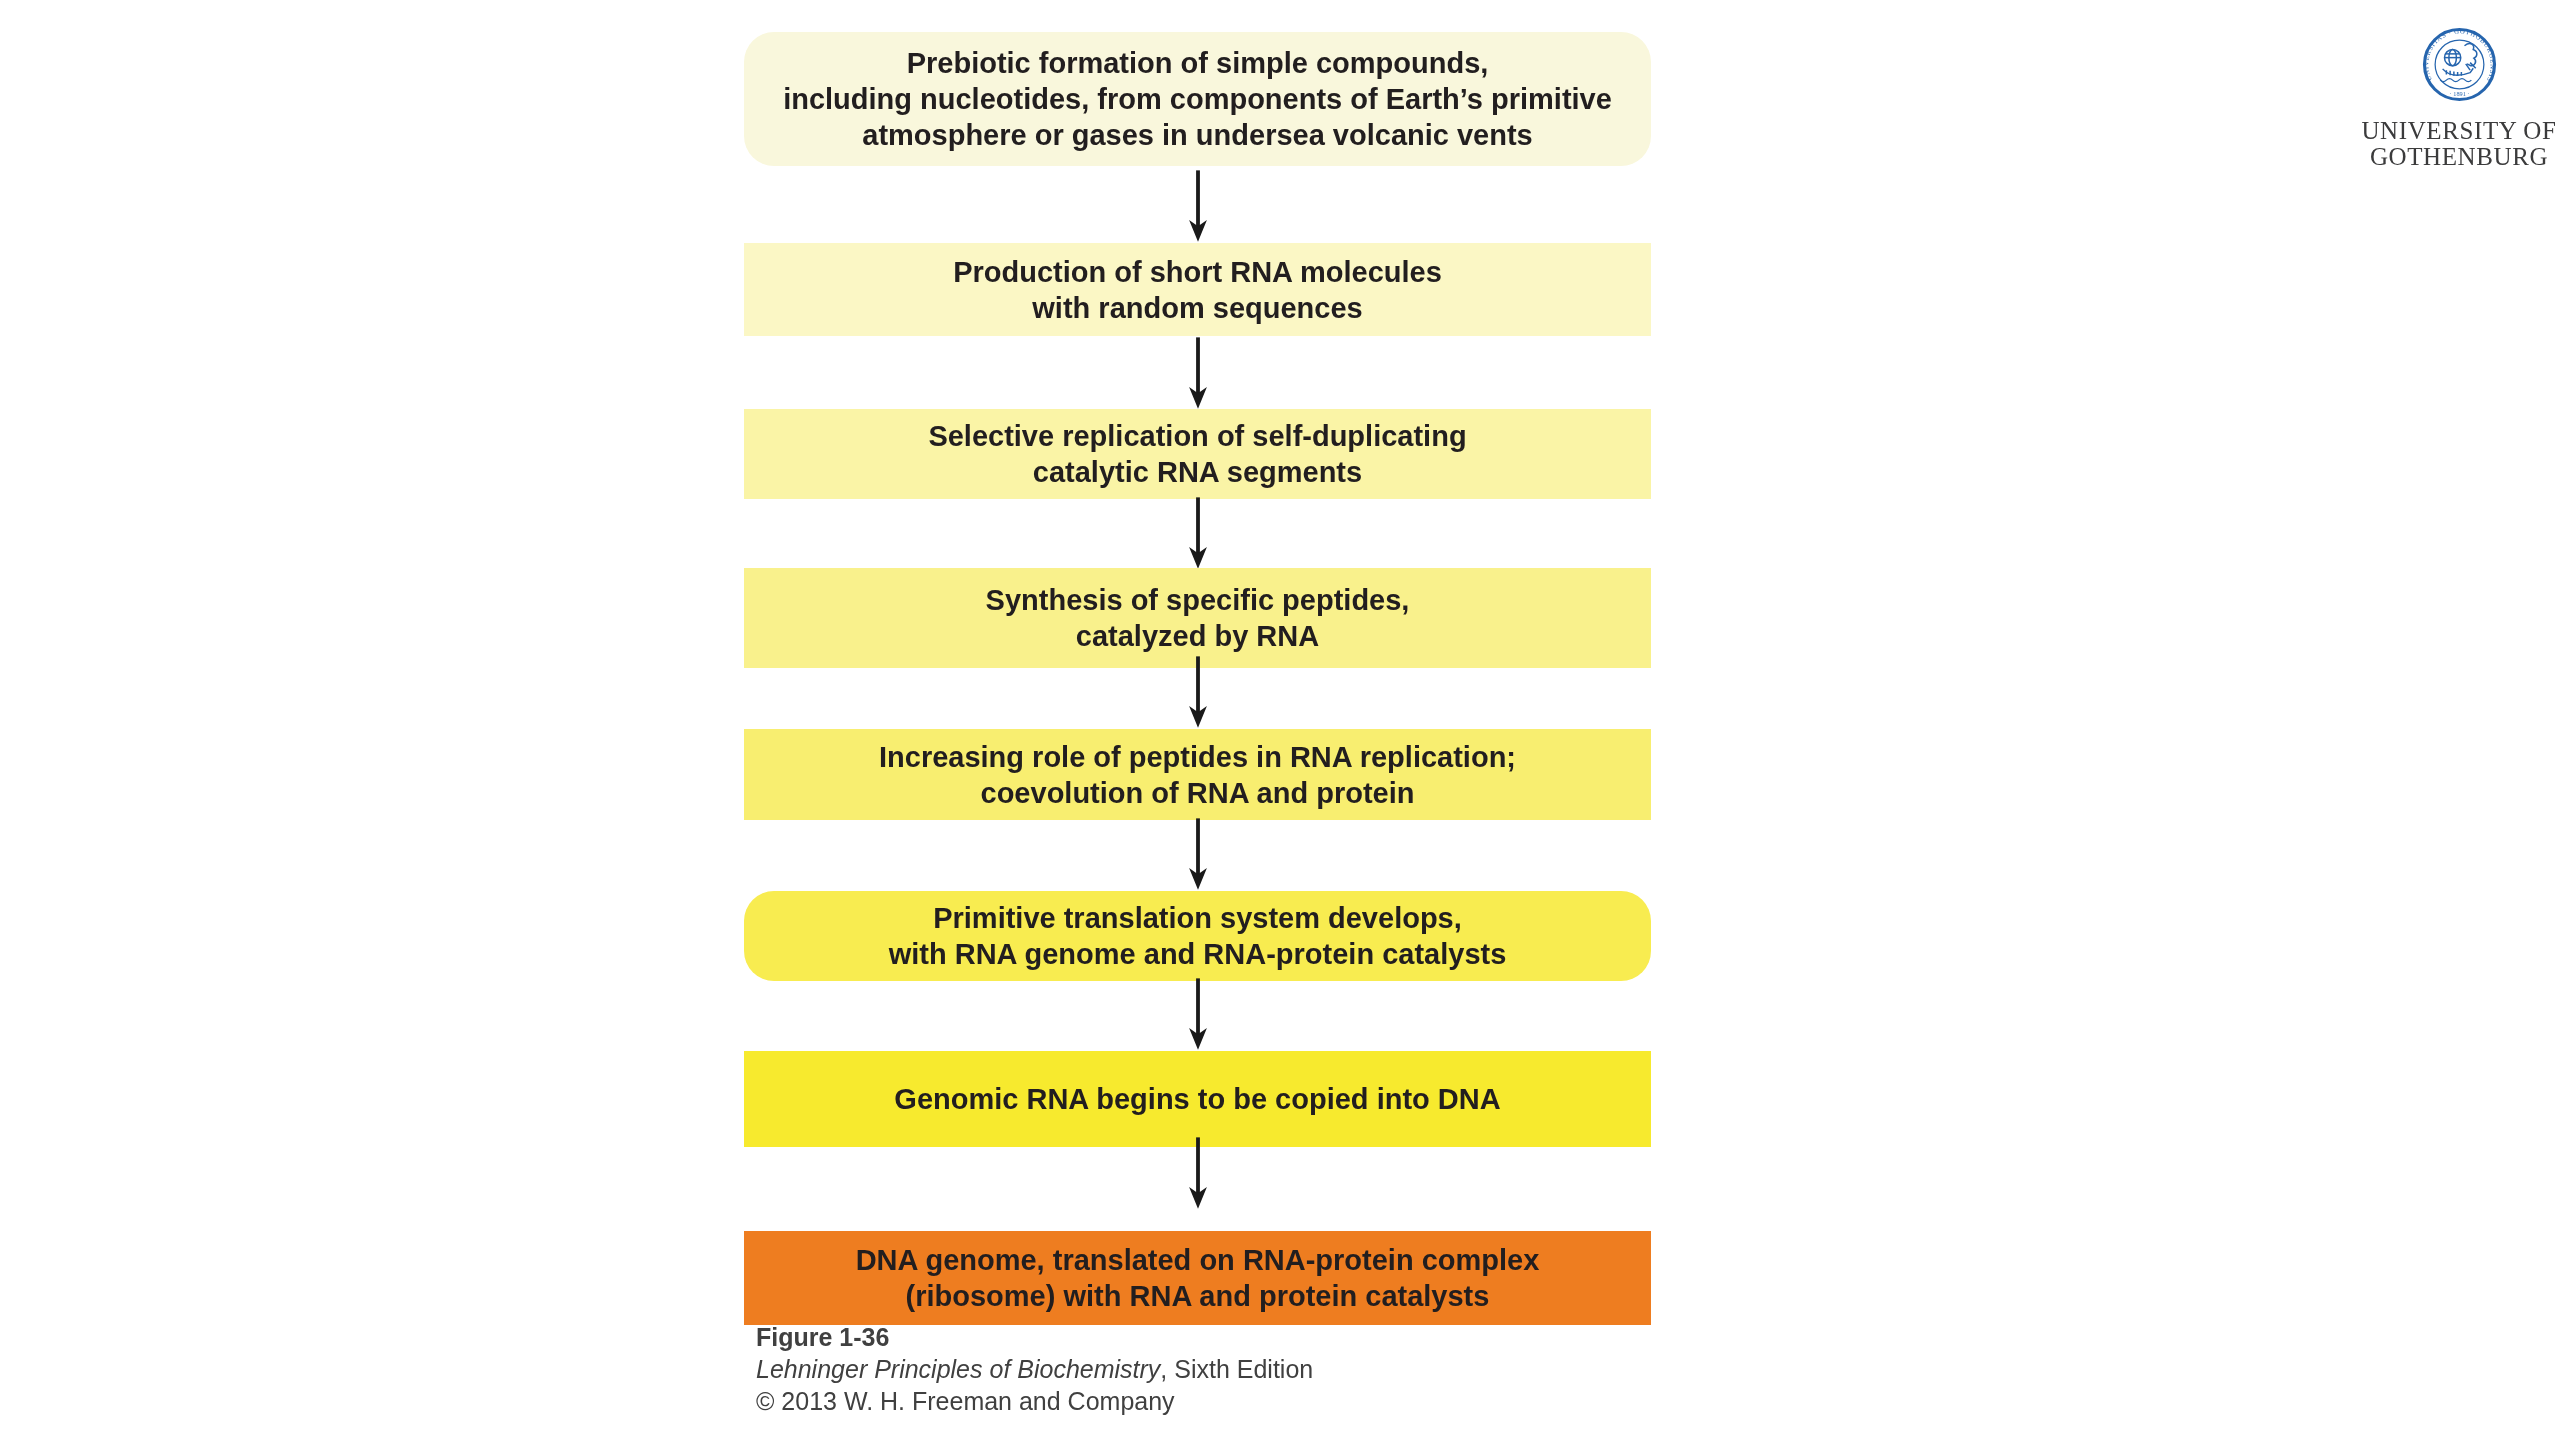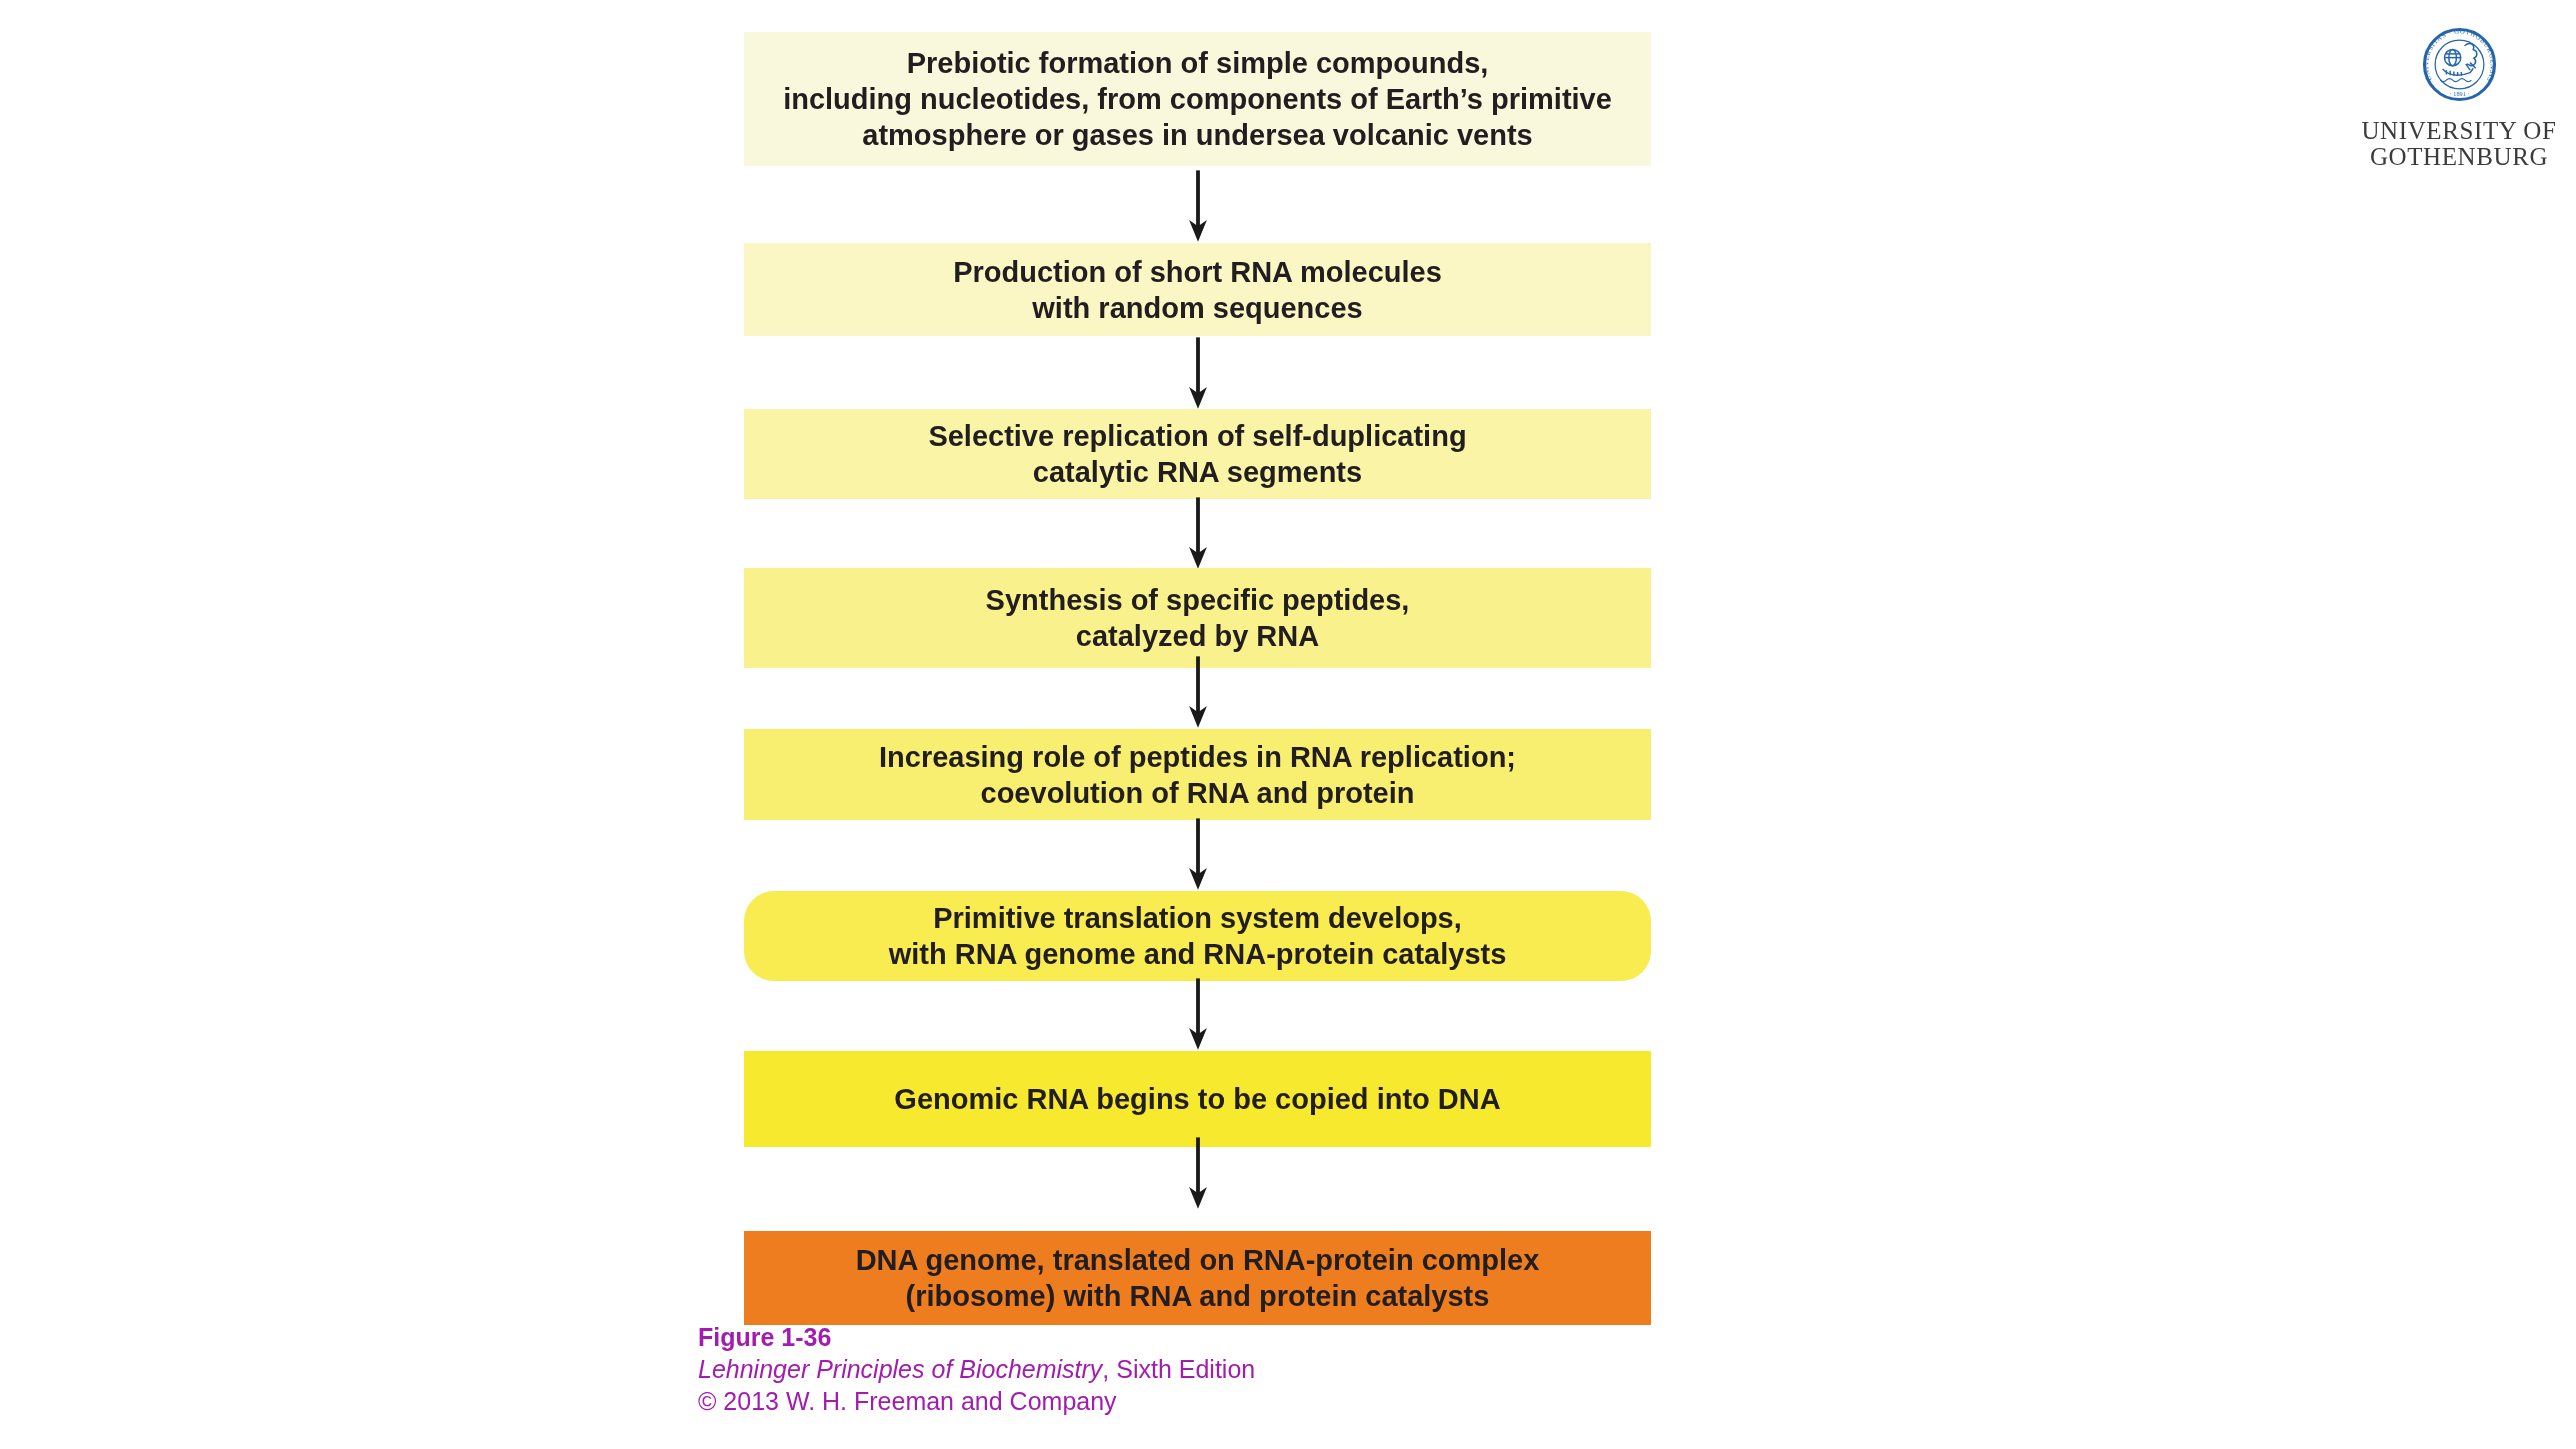--- a/index.html
+++ b/index.html
@@ -50,25 +50,25 @@
   .arr-1 { top: 170px; }
   .arr-2 { top: 337px; }
   .arr-3 { top: 497px; }
   .arr-4 { top: 656px; }
   .arr-5 { top: 818px; }
   .arr-6 { top: 978px; }
   .arr-7 { top: 1137px; }
   
   .caption {
     position: absolute;
-    left: 698px;
+    left: 756px;
     top: 1321px;
     font-size: 25px;
     line-height: 32px;
-    color: #a21caf;
+    color: #404040;
   }
   .caption .fig-label { font-weight: bold; }
   .caption .book-title { font-style: italic; }
   
   .logo {
     position: absolute;
     left: 2330px;
     top: 27px;
     width: 258px;
     text-align: center;
@@ -85,21 +85,21 @@
     line-height: 26.4px;
     letter-spacing: 0.6px;
     color: #3B3B3C;
   }
 </style>
 </head>
 <body>
 
 <div class="canvas">
 
-  <div class="flow-box box-1" style="background-color: rgb(249, 247, 220);">Prebiotic formation of simple compounds,
+  <div class="flow-box box-1" style="background-color: rgb(249, 247, 220); border-radius: 30px;">Prebiotic formation of simple compounds,
 including nucleotides, from components of Earth’s primitive
 atmosphere or gases in undersea volcanic vents</div>
 
   <svg class="flow-arrow arr-1" viewBox="0 0 44 112">
     <line x1="22" y1="0" x2="22" y2="90" stroke="#1a1a1a" stroke-width="6"></line>
     <path d="M22,112 L8,78 L22,88 L36,78 Z" fill="#1a1a1a"></path>
   </svg>
 
   <div class="flow-box box-2" style="background-color: rgb(251, 247, 197);">Production of short RNA molecules
 with random sequences</div>

